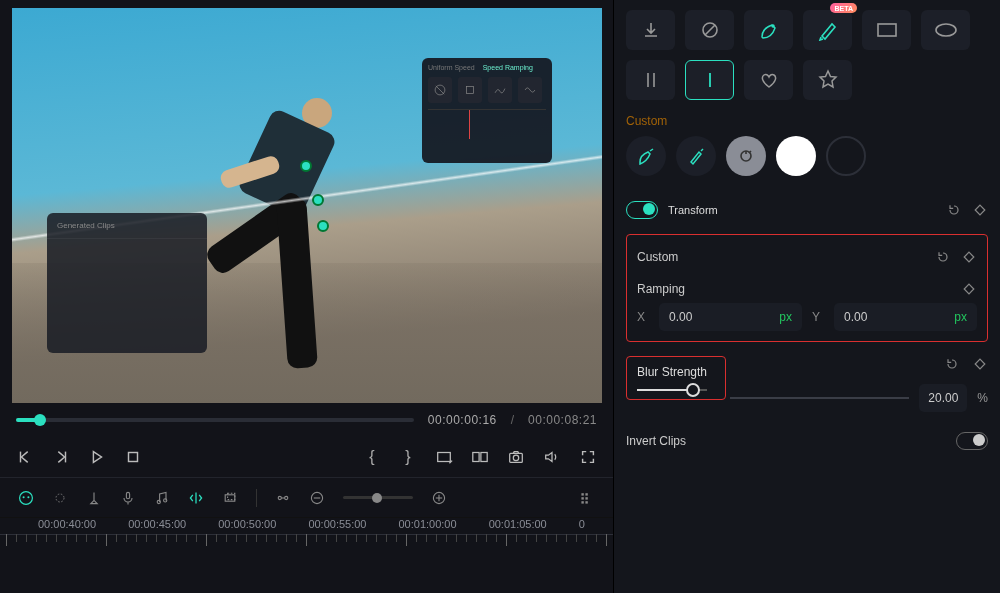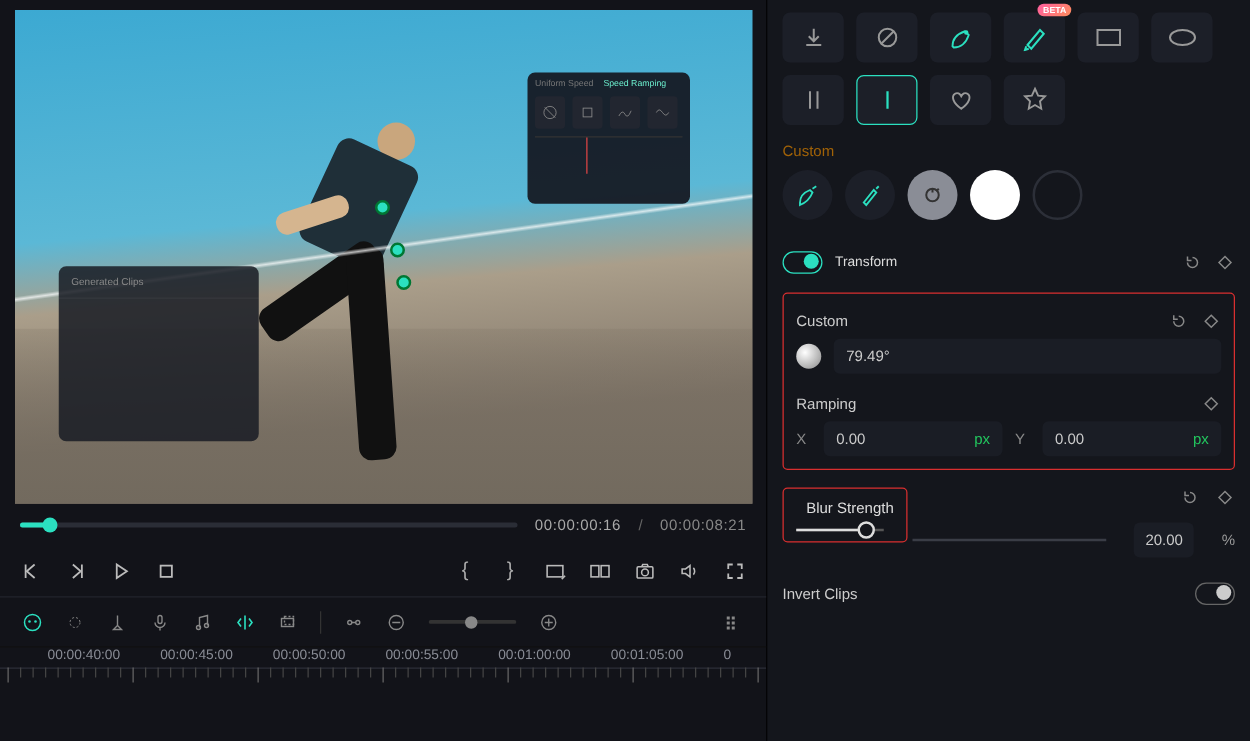--- a/index.html
+++ b/index.html
@@ -541,26 +541,20 @@
   <div class="group-box">
     <div class="row">
       <span class="lbl">Custom</span>
       <span class="kf-ic"><svg viewBox="0 0 20 20" fill="none" stroke="currentColor" stroke-width="1.5">
             <path d="M5 10a5 5 0 105-5M5 4v4h4"></path>
           </svg></span>
       <span class="kf-ic"><svg viewBox="0 0 20 20" fill="none" stroke="currentColor" stroke-width="1.5">
             <path d="M10 4l6 6-6 6-6-6z"></path>
           </svg></span>
     </div>
-    <div class="row">
-      <div class="rotate-knob"></div>
-      <div class="val-box">
-          <input value="79.49°" style="">
-        </div>
-    </div>
     <div class="row" style="margin-top:16px;">
       <span class="lbl">Ramping</span>
       <span class="kf-ic"><svg viewBox="0 0 20 20" fill="none" stroke="currentColor" stroke-width="1.5">
             <path d="M10 4l6 6-6 6-6-6z"></path>
           </svg></span>
     </div>
     <div class="row">
       <span class="axis-lbl">X</span>
       <div class="val-box">
           <input value="0.00" style="">
@@ -569,38 +563,38 @@
       <span class="axis-lbl">Y</span>
       <div class="val-box">
           <input value="0.00" style="">
           <span class="unit">px</span>
         </div>
     </div>
   </div>
 
   <div class="row" style="margin-top:14px; align-items:flex-start;">
     <div class="group-box small" style="flex:0 0 100px; margin-top:0;">
-      <div style="font-size:12px; color:#ddd;text-align:right;">Blur Strength</div>
+      <div style="font-size:12px; color:#ddd;">Blur Strength</div>
       <div class="row" style="margin-top:10px;">
         <div class="slider-track" style="width:70px; flex:none;">
           <div class="fill" style="width:80%;"></div>
           <div class="thumb" style="left:80%;"></div>
         </div>
       </div>
     </div>
     <div style="flex:1; display:flex; flex-direction:column; gap:12px; margin-left:-6px;">
       <div style="display:flex; justify-content:flex-end; gap:12px;">
         <span class="kf-ic"><svg viewBox="0 0 20 20" fill="none" stroke="currentColor" stroke-width="1.5">
               <path d="M5 10a5 5 0 105-5M5 4v4h4"></path>
             </svg></span>
         <span class="kf-ic"><svg viewBox="0 0 20 20" fill="none" stroke="currentColor" stroke-width="1.5">
               <path d="M10 4l6 6-6 6-6-6z"></path>
             </svg></span>
       </div>
-      <div style="display:flex; align-items:center; gap:22px;justify-content:center;">
+      <div style="display:flex; align-items:center; gap:10px;justify-content:center;">
         <div class="blur-track-rest"></div>
         <div class="val-box sm">
             <span>20.00</span>
           </div>
         <span style="color:#999;">%</span>
       </div>
     </div>
   </div>
 
   <div class="row" style="margin-top:20px;">

